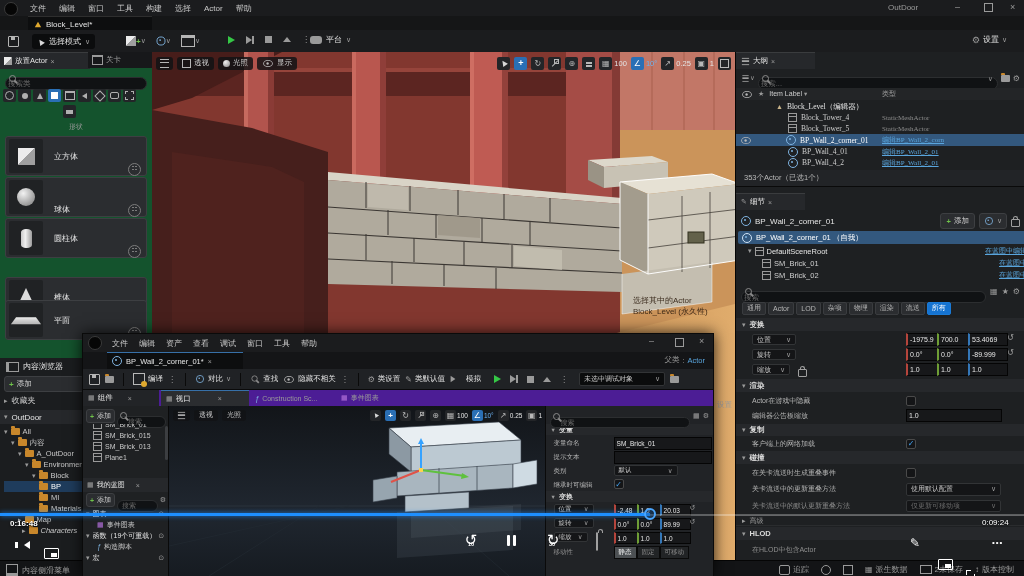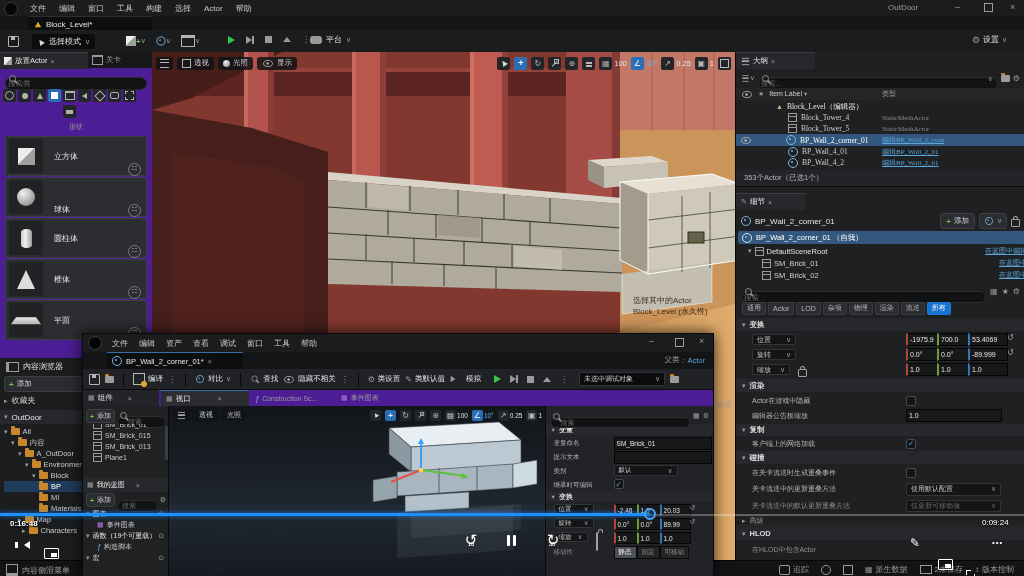--- a/index.html
+++ b/index.html
@@ -141,21 +141,21 @@
       <span class="t8 wt">平台</span>
       <span class="t7 dim">∨</span>
     </div>
     <div class="a f" style="left:972px;top:4px;gap:3px;">
       <span class="t9 dim">⚙</span>
       <span class="t8 wt">设置</span>
       <span class="t7 dim">∨</span>
     </div>
   </div>
 
-  <div class="a" style="left:0;top:52px;width:152px;height:306px;background:#4c1d95;border-right:1px solid #050505;">
+  <div class="a" style="left:0;top:52px;width:152px;height:306px;background:#14532d;border-right:1px solid #050505;">
     <div class="a f" style="left:0;top:0;width:86px;height:16px;background:#26282b;gap:3px;padding-left:4px;border-top:1px solid #3a3c3e;">
       <span class="th-cube" style="width:8px;height:8px;"></span>
       <span class="t75 wt nowrap">放置Actor</span>
       <span class="t7 dim">×</span>
     </div>
     <div class="a f" style="left:88px;top:0;width:64px;height:16px;background:#17181a;gap:3px;padding-left:4px;">
       <span style="width:9px;height:7px;border:1px solid #9a9a9a;border-top:2px solid #9a9a9a;"></span>
       <span class="t75 dim">关卡</span>
     </div>
     <div class="a" style="left:5px;top:20px;width:142px;height:13px;">
@@ -210,21 +210,21 @@
       <span class="t8 wt a" style="left:48px;top:26px;">球体</span>
       <span class="grab a" style="left:122px;top:13px;"></span>
     </div>
     <div class="a btn" style="left:5px;top:166px;width:140px;height:38px;background:#2b2d30;">
       <span class="th a" style="left:3px;top:2px;width:34px;height:34px;">
           <span class="th-cyl"></span>
         </span>
       <span class="t8 wt a" style="left:48px;top:14px;">圆柱体</span>
       <span class="grab a" style="left:122px;top:13px;"></span>
     </div>
-    <div class="a btn" style="left:5px;top:207px;width:140px;height:38px;background:#2b2d30;">
+    <div class="a btn" style="left:5px;top:225px;width:140px;height:38px;background:#2b2d30;">
       <span class="th a" style="left:3px;top:2px;width:34px;height:34px;">
           <span class="th-cone"></span>
         </span>
       <span class="t8 wt a" style="left:48px;top:14px;">椎体</span>
       <span class="grab a" style="left:122px;top:13px;"></span>
     </div>
     <div class="a btn" style="left:5px;top:248px;width:140px;height:38px;background:#2b2d30;">
       <span class="th a" style="left:3px;top:2px;width:34px;height:34px;">
           <span class="th-plane"></span>
         </span>
@@ -286,21 +286,21 @@
         </div>
       <div class="treerow" style="padding-left:35px;">
           <span class="folder"></span>
           <span>Materials</span>
         </div>
       <div class="treerow" style="padding-left:14px;">
           <span class="t7 dim">▸</span>
           <span class="folder"></span>
           <span>Map</span>
         </div>
-      <div class="treerow" style="padding-left:18px;">
+      <div class="treerow" style="padding-left:18px;font-style:italic;">
           <span class="t7 dim">▸</span>
           <span class="folder"></span>
           <span>Characters</span>
         </div>
     </div>
   </div>
 
   <div class="a" style="left:152px;top:52px;width:583px;height:508px;overflow:hidden;background:#241a17;">
     <svg width="583" height="508" viewBox="0 0 583 508">
       <defs>

